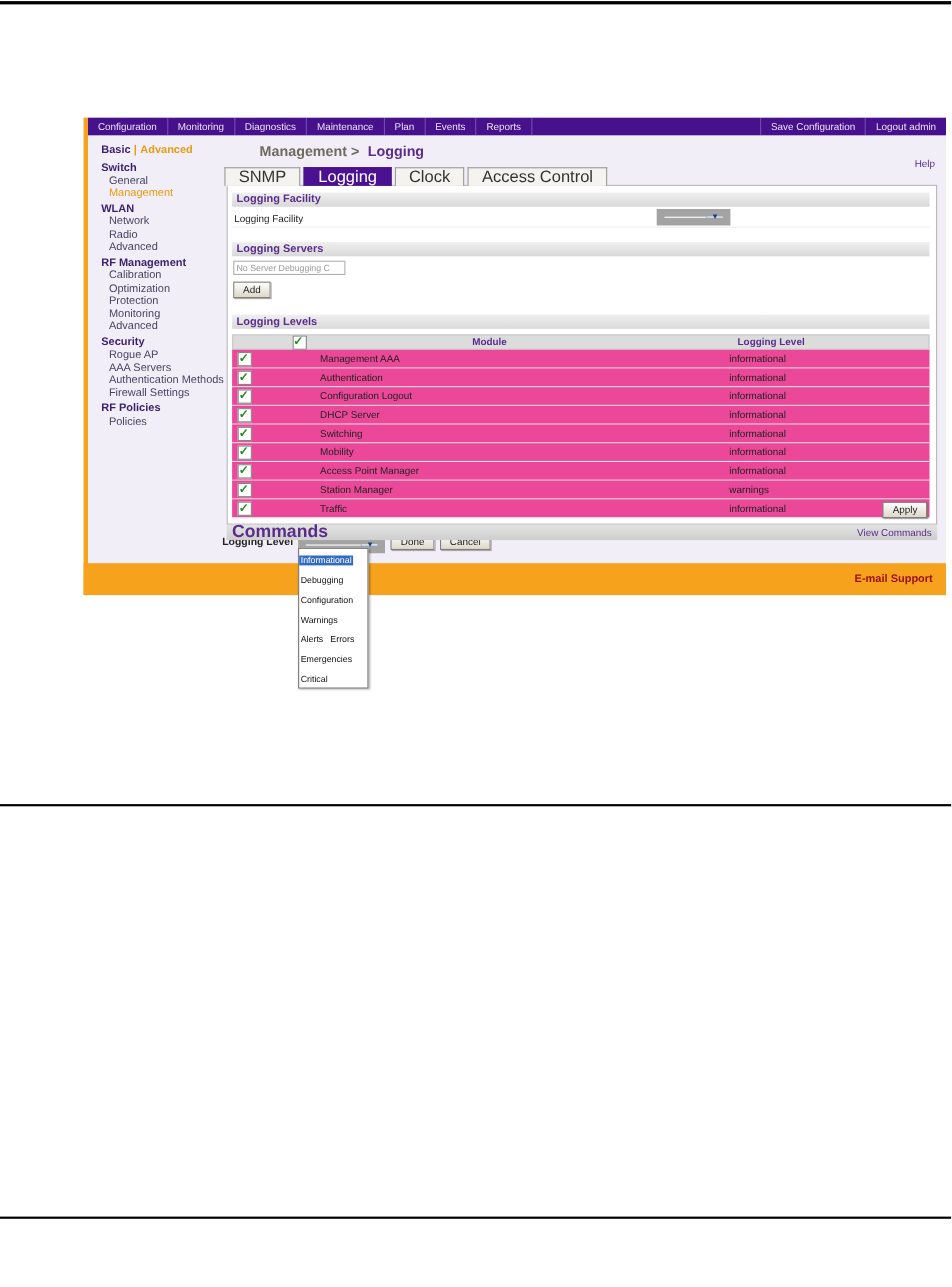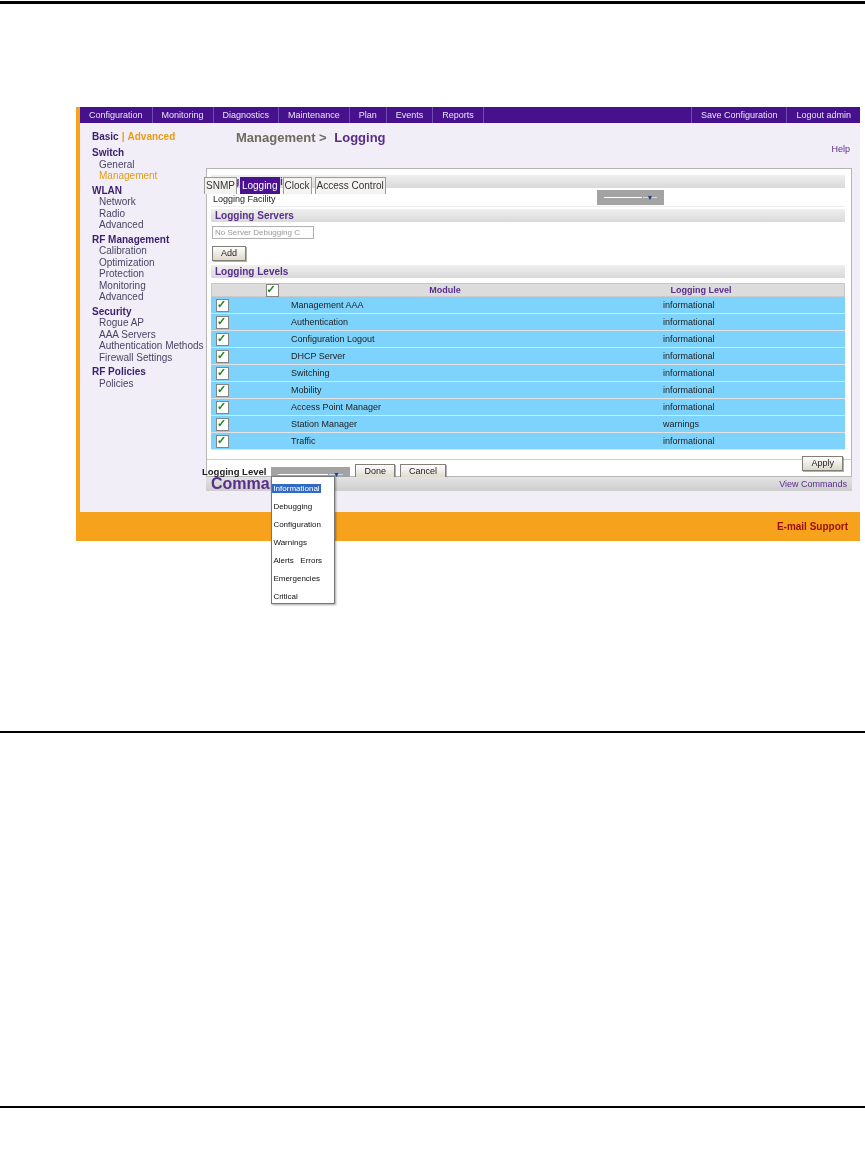--- a/index.html
+++ b/index.html
@@ -36,28 +36,28 @@
   .sec-item.active{color:#e69c12;}
 
   
   .content{position:absolute;left:115px;right:0;top:0;bottom:0;}
   .page-title{position:absolute;left:41px;top:7px;font-size:13px;font-weight:bold;white-space:nowrap;}
   .bc-parent{color:#6e6a60;text-align:center;}
   .bc-current{color:#5a2d8c;margin-left:4px;}
   .help{position:absolute;right:10px;top:21px;font-size:9px;color:#5a2d8c;cursor:pointer;text-decoration:none;}
 
   .tabs{position:absolute;left:9px;top:29px;display:flex;gap:3px;z-index:2;}
-  .tab{font-size:10px;line-height:14px;padding:1px 1px;background:#f4f3ef;border:1px solid #9a9a9a;
-       border-bottom:none;color:#333;cursor:pointer;white-space:nowrap;margin-top:25px;}
+  .tab{font-size:15px;line-height:14px;padding:1px 12px;background:#f4f3ef;border:1px solid #9a9a9a;
+       border-bottom:none;color:#333;cursor:pointer;white-space:nowrap;}
   .tab.active{background:#4a1191;color:#fff;border-color:#4a1191;}
 
   .panel{position:absolute;left:11px;right:8px;top:45px;height:309px;background:#fff;
          border:1px solid #b5b5b5;box-sizing:border-box;padding:6px 6px 6px 4px;}
   .secbar{height:13px;background:linear-gradient(#efefef,#d9d9d9);font-size:10px;font-weight:bold;
-          color:#5a2d8c;padding:0 4px;line-height:13px;box-sizing:border-box;margin-top:2px;}
+          color:#5a2d8c;padding:0 4px;line-height:13px;box-sizing:border-box;margin-top:13px;}
   .secbar.first{margin-top:0;}
   .facrow{position:relative;height:17px;margin-top:2px;font-size:9px;color:#222;
           padding:4px 0 0 2px;box-sizing:border-box;border-bottom:1px solid #ededed;}
 
   .xpsel{display:inline-flex;height:15px;border:7px solid #a3a3a3;background:#fff;
          box-sizing:border-box;align-items:stretch;cursor:pointer;}
   .xpsel .val{font-size:9px;line-height:13px;padding:0 2px;white-space:nowrap;overflow:hidden;color:#111;}
   .xpsel .arrow{width:14px;background:linear-gradient(#e3edfd,#aec7f0);border-left:1px solid #7f9db9;
          color:#1f3f77;font-size:7px;display:flex;align-items:center;justify-content:center;}
   .facsel{position:absolute;left:386px;top:0;}
@@ -70,21 +70,21 @@
          background:linear-gradient(#fefefe,#ddd8ca);border:1px solid #808078;
          box-shadow:1px 1px 0 rgba(110,110,110,.55);color:#222;cursor:pointer;white-space:nowrap;}
   .addbtn{margin:0 0 2px 1px;}
 
   .thead{display:flex;height:14px;background:#dcdcdc;border:1px solid #c9c9c9;align-items:center;
          margin-top:5px;box-sizing:border-box;font-size:9px;font-weight:bold;color:#5a2d8c;}
   .thead .h1{width:120px;text-align:center;}
   .thead .h2{width:226px;text-align:center;}
   .thead .h3{flex:1;text-align:center;}
   .trow{display:flex;height:16px;align-items:center;border-bottom:1px solid #e3e3e3;
-        background:#7dd3fc;font-size:9px;color:#222;}
+        background:#ec4899;font-size:9px;color:#222;}
   .trow .c1{width:80px;padding-left:5px;box-sizing:border-box;}
   .trow .c2{width:372px;white-space:nowrap;}
   .trow .c3{flex:1;white-space:nowrap;}
 
   .cb{display:inline-block;width:11px;height:11px;border:1px solid #858585;background:#fff;
       position:relative;vertical-align:middle;cursor:pointer;}
   .cb.checked::after{content:"✓";position:absolute;left:0;top:-2px;font-size:11px;font-weight:bold;
       color:#1e8a1e;}
 
   .sep{border-top:1px solid #cfcfcf;margin:9px -6px 0 -4px;}

